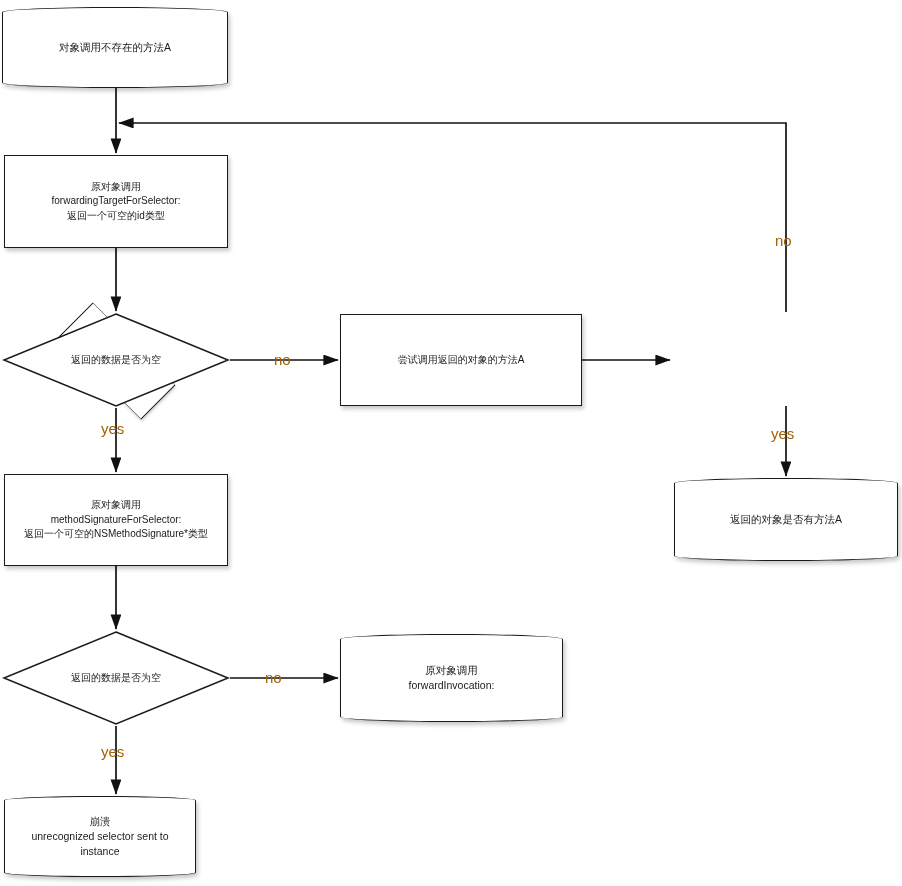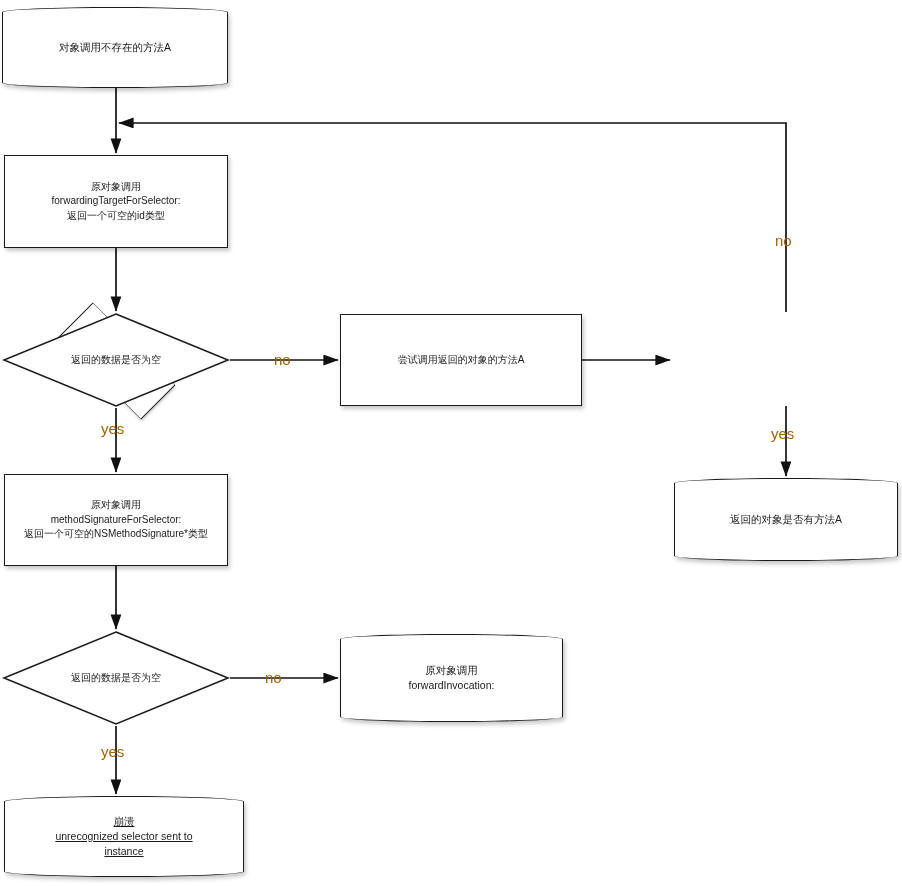--- a/index.html
+++ b/index.html
@@ -155,21 +155,21 @@
       <polygon points="114,2 226,48 114,94 2,48" fill="#ffffff" stroke="#1a1a1a" stroke-width="1.6"></polygon>
     </svg>
     <div class="diamond-label">返回的数据是否为空</div>
   </div>
 
   <div class="node stadium fs10b" style="left:340px; top:634px; width:223px; height:88px;">
     <span class="lbl">原对象调用
 forwardInvocation:</span>
   </div>
 
-  <div class="node stadium fs10b" style="left:4px; top:796px; width:240px; height:81px;text-decoration:underline;">
+  <div class="node stadium fs10b" style="left:4px; top:796px; width:192px; height:81px;">
     <span class="lbl">崩溃
 unrecognized selector sent to
 instance</span>
   </div>
 
   <div class="edge-label" style="left:274px; top:351px;">no</div>
 
   <div class="edge-label" style="left:101px; top:420px;">yes</div>
 
   <div class="edge-label" style="left:775px; top:232px;">no</div>

